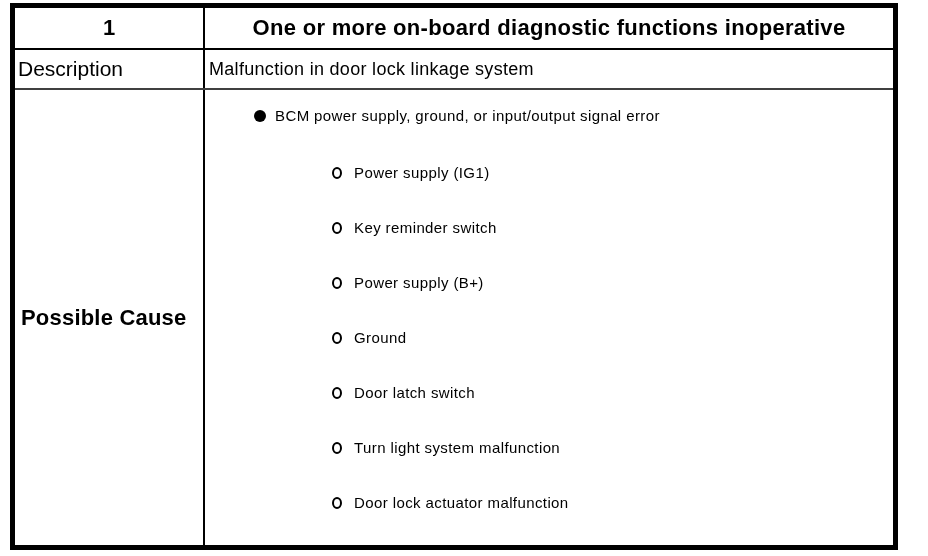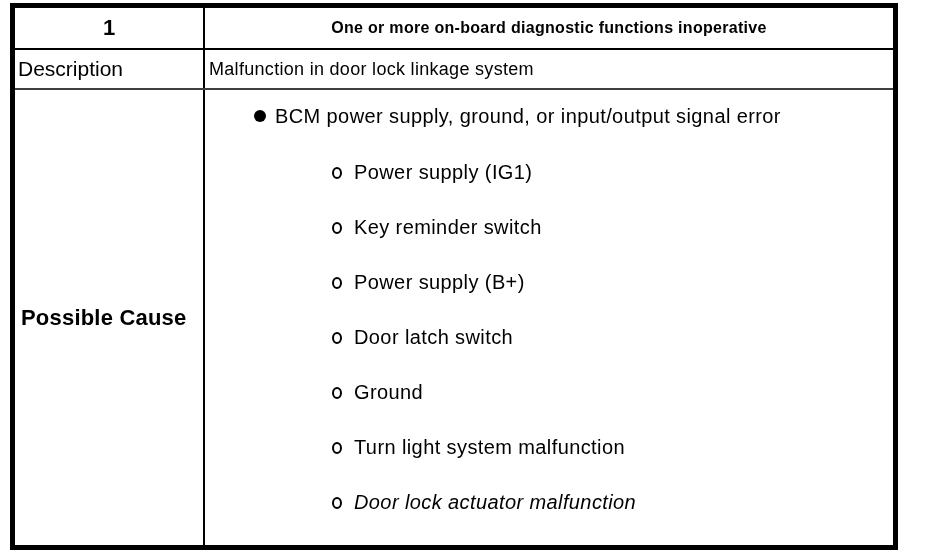--- a/index.html
+++ b/index.html
@@ -46,21 +46,21 @@
     align-items: center;
     justify-content: center;
     font-weight: bold;
     font-size: 22px;
   }
   .header-title {
     display: flex;
     align-items: center;
     justify-content: center;
     font-weight: bold;
-    font-size: 16px;
+    font-size: 22px;
     letter-spacing: 0.3px;
     white-space: nowrap;
   }
 
   .desc-label {
     display: flex;
     align-items: center;
     padding-left: 3px;
     font-size: 21px;
   }
@@ -77,21 +77,21 @@
     display: flex;
     align-items: center;
     padding-left: 6px;
     font-weight: bold;
     font-size: 22px;
     letter-spacing: 0.2px;
   }
 
   .cause-content {
     padding-top: 13px;
-    font-size: 20px;
+    font-size: 15px;
   }
   .main-cause {
     display: flex;
     padding-left: 49px;
   }
   .bullet-filled {
     width: 12px;
     height: 12px;
     border-radius: 50%;
     background: #000000;
@@ -106,21 +106,21 @@
   }
 
   .sub-causes { margin-top: 33px; }
   .sub-cause {
     display: flex;
     align-items: center;
     padding-left: 127px;
     height: 21px;
     margin-bottom: 34px;
   }
-  .sub-cause:last-child { margin-bottom: 16px; font-style: italic; }
+  .sub-cause:last-child { margin-bottom: 16px; }
   .bullet-open {
     width: 10px;
     height: 12px;
     border: 2px solid #000000;
     border-radius: 50%;
     box-sizing: border-box;
     margin-right: 12px;
     flex-shrink: 0;
   }
   .sub-cause-text {
@@ -175,26 +175,26 @@
               <span class="sub-cause-text">Key reminder switch</span>
             </div>
 
             <div class="sub-cause">
               <span class="bullet-open"></span>
               <span class="sub-cause-text">Power supply (B+)</span>
             </div>
 
             <div class="sub-cause">
               <span class="bullet-open"></span>
+              <span class="sub-cause-text">Ground</span>
+            </div>
+
+            <div class="sub-cause">
+              <span class="bullet-open"></span>
               <span class="sub-cause-text">Door latch switch</span>
-            </div>
-
-            <div class="sub-cause">
-              <span class="bullet-open"></span>
-              <span class="sub-cause-text">Ground</span>
             </div>
 
             <div class="sub-cause">
               <span class="bullet-open"></span>
               <span class="sub-cause-text">Turn light system malfunction</span>
             </div>
 
             <div class="sub-cause">
               <span class="bullet-open"></span>
               <span class="sub-cause-text">Door lock actuator malfunction</span>

